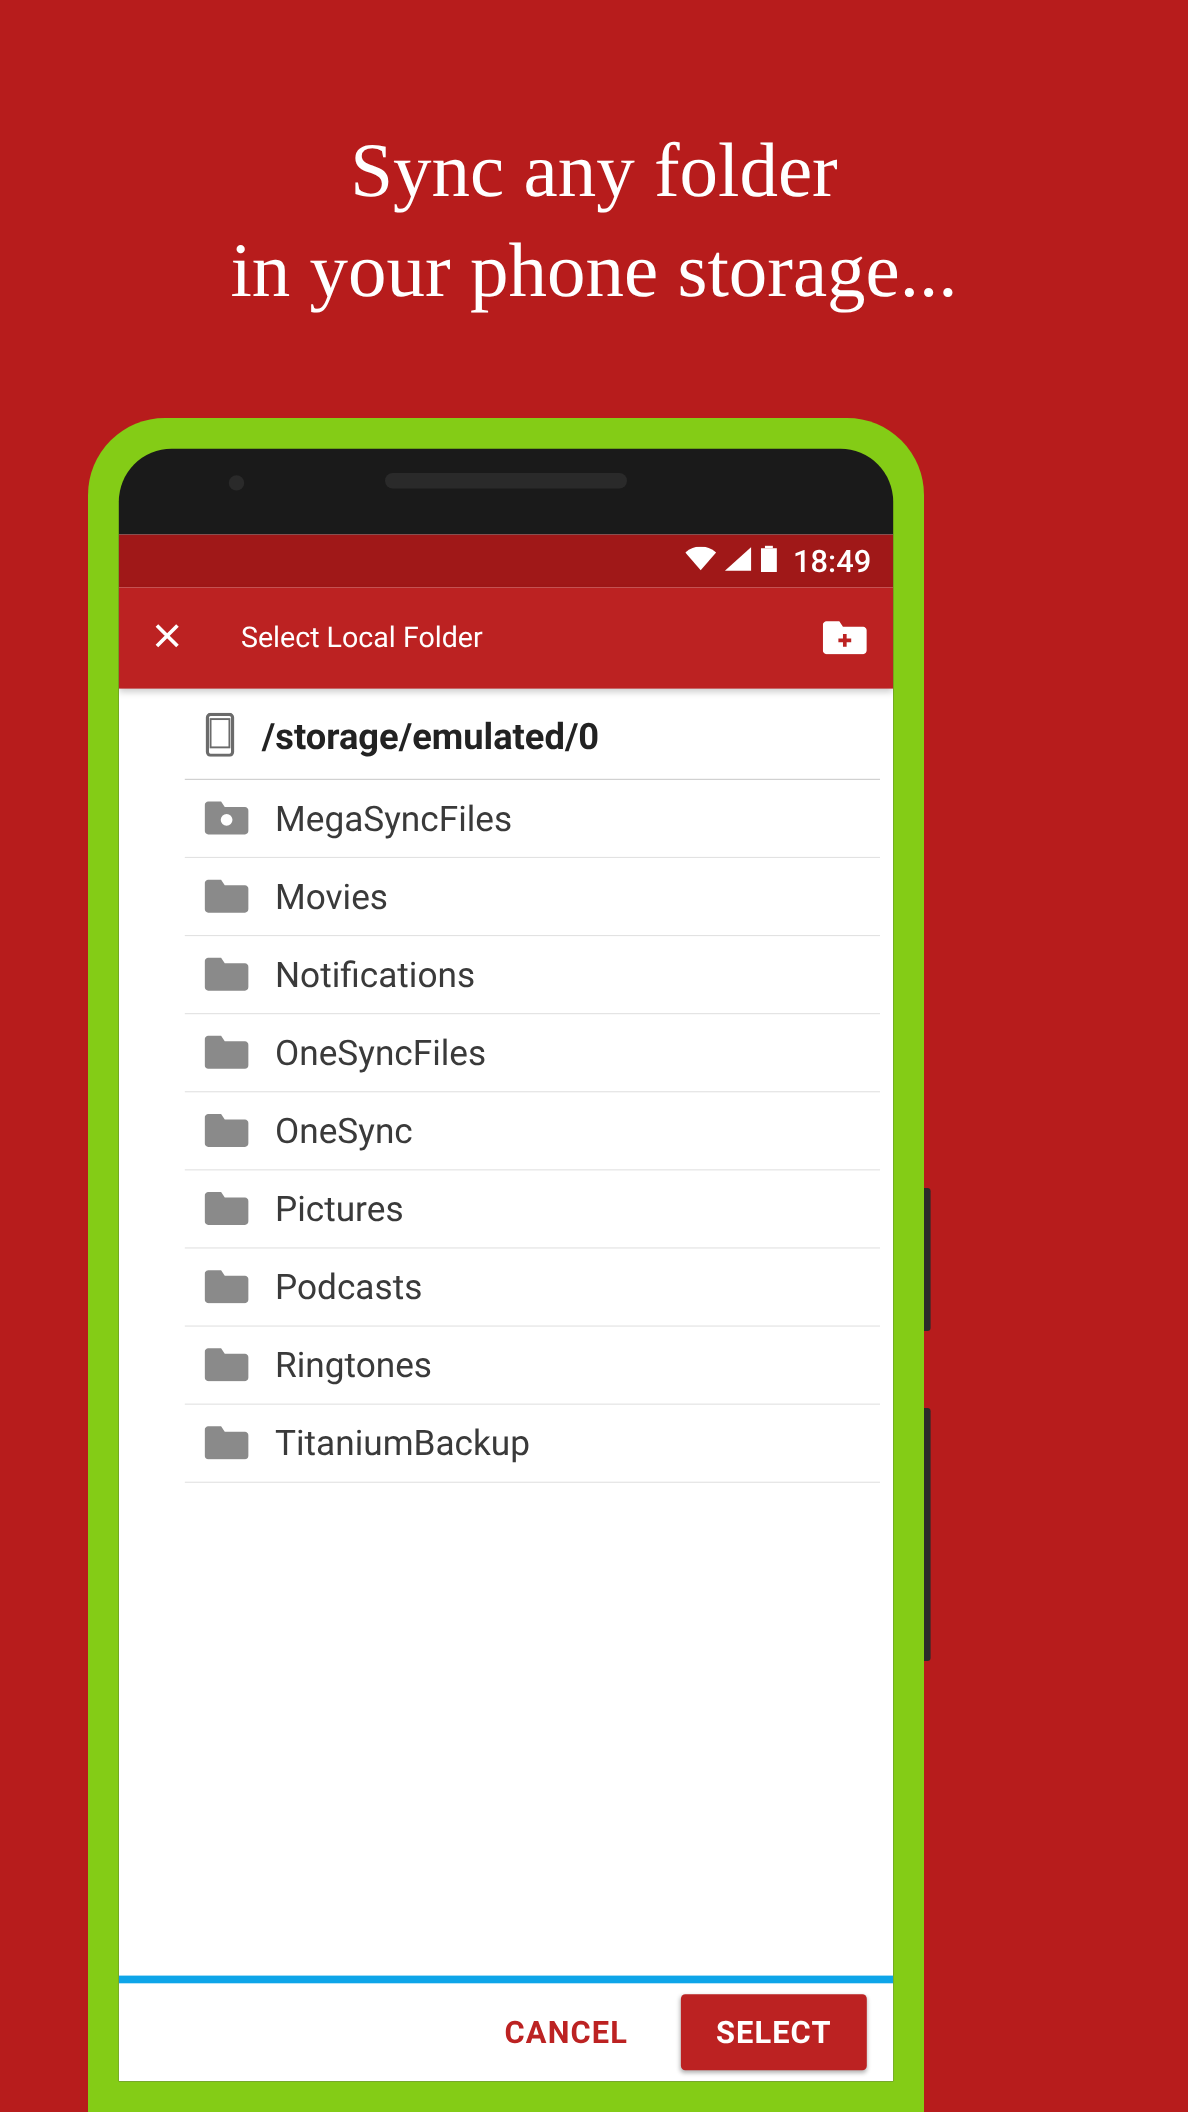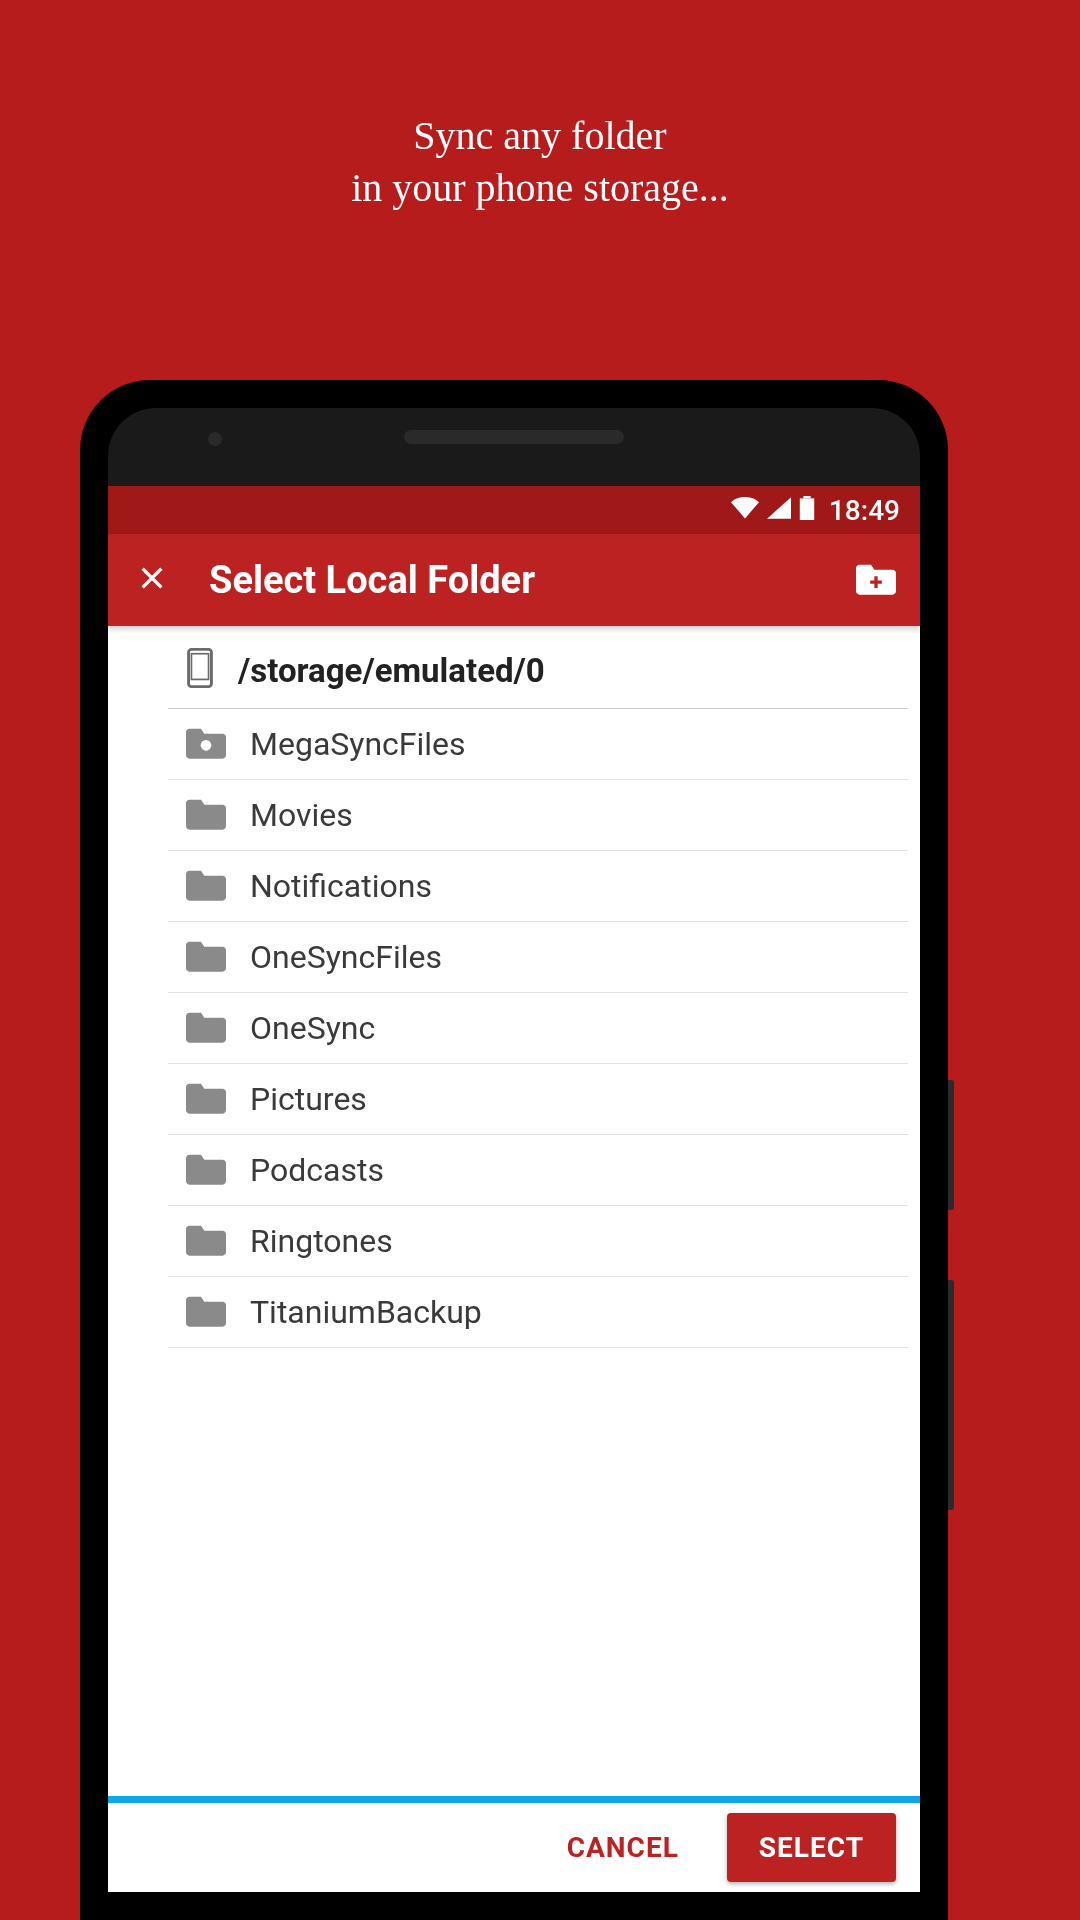--- a/index.html
+++ b/index.html
@@ -7,33 +7,33 @@
     width: 1080px;
     height: 1920px;
     background: #B71C1C;
     font-family: -apple-system, BlinkMacSystemFont, 'Segoe UI', Roboto, sans-serif;
     overflow: hidden;
     position: relative;
   }
   .promo-heading {
     text-align: center;
     color: white;
-    font-size: 40px;
+    font-size: 70px;
     font-weight: 500;
     line-height: 1.3;
     padding-top: 110px;
     font-family: Georgia, 'Times New Roman', serif;
   }
   .phone-frame {
     position: absolute;
     top: 380px;
     left: 80px;
-    width: 868px;
+    width: 760px;
     height: 1540px;
-    background: #000000;
+    background: #84cc16;
     border-radius: 70px 70px 0 0;
     padding: 28px;
   }
   .phone-inner {
     width: 100%;
     height: 100%;
     background: #1a1a1a;
     border-radius: 48px 48px 0 0;
     position: relative;
     overflow: hidden;
@@ -93,23 +93,23 @@
   }
   .close-btn {
     width: 48px;
     height: 48px;
     display: flex;
     align-items: center;
     justify-content: center;
   }
   .app-title {
     flex: 1;
-    font-size: 38px;
-    font-weight: 700;
-    margin-left: 33px;
+    font-size: 26px;
+    font-weight: 400;
+    margin-left: 43px;
   }
   .new-folder-btn {
     width: 48px;
     height: 48px;
     display: flex;
     align-items: center;
     justify-content: center;
   }
   .content {
     flex: 1;

